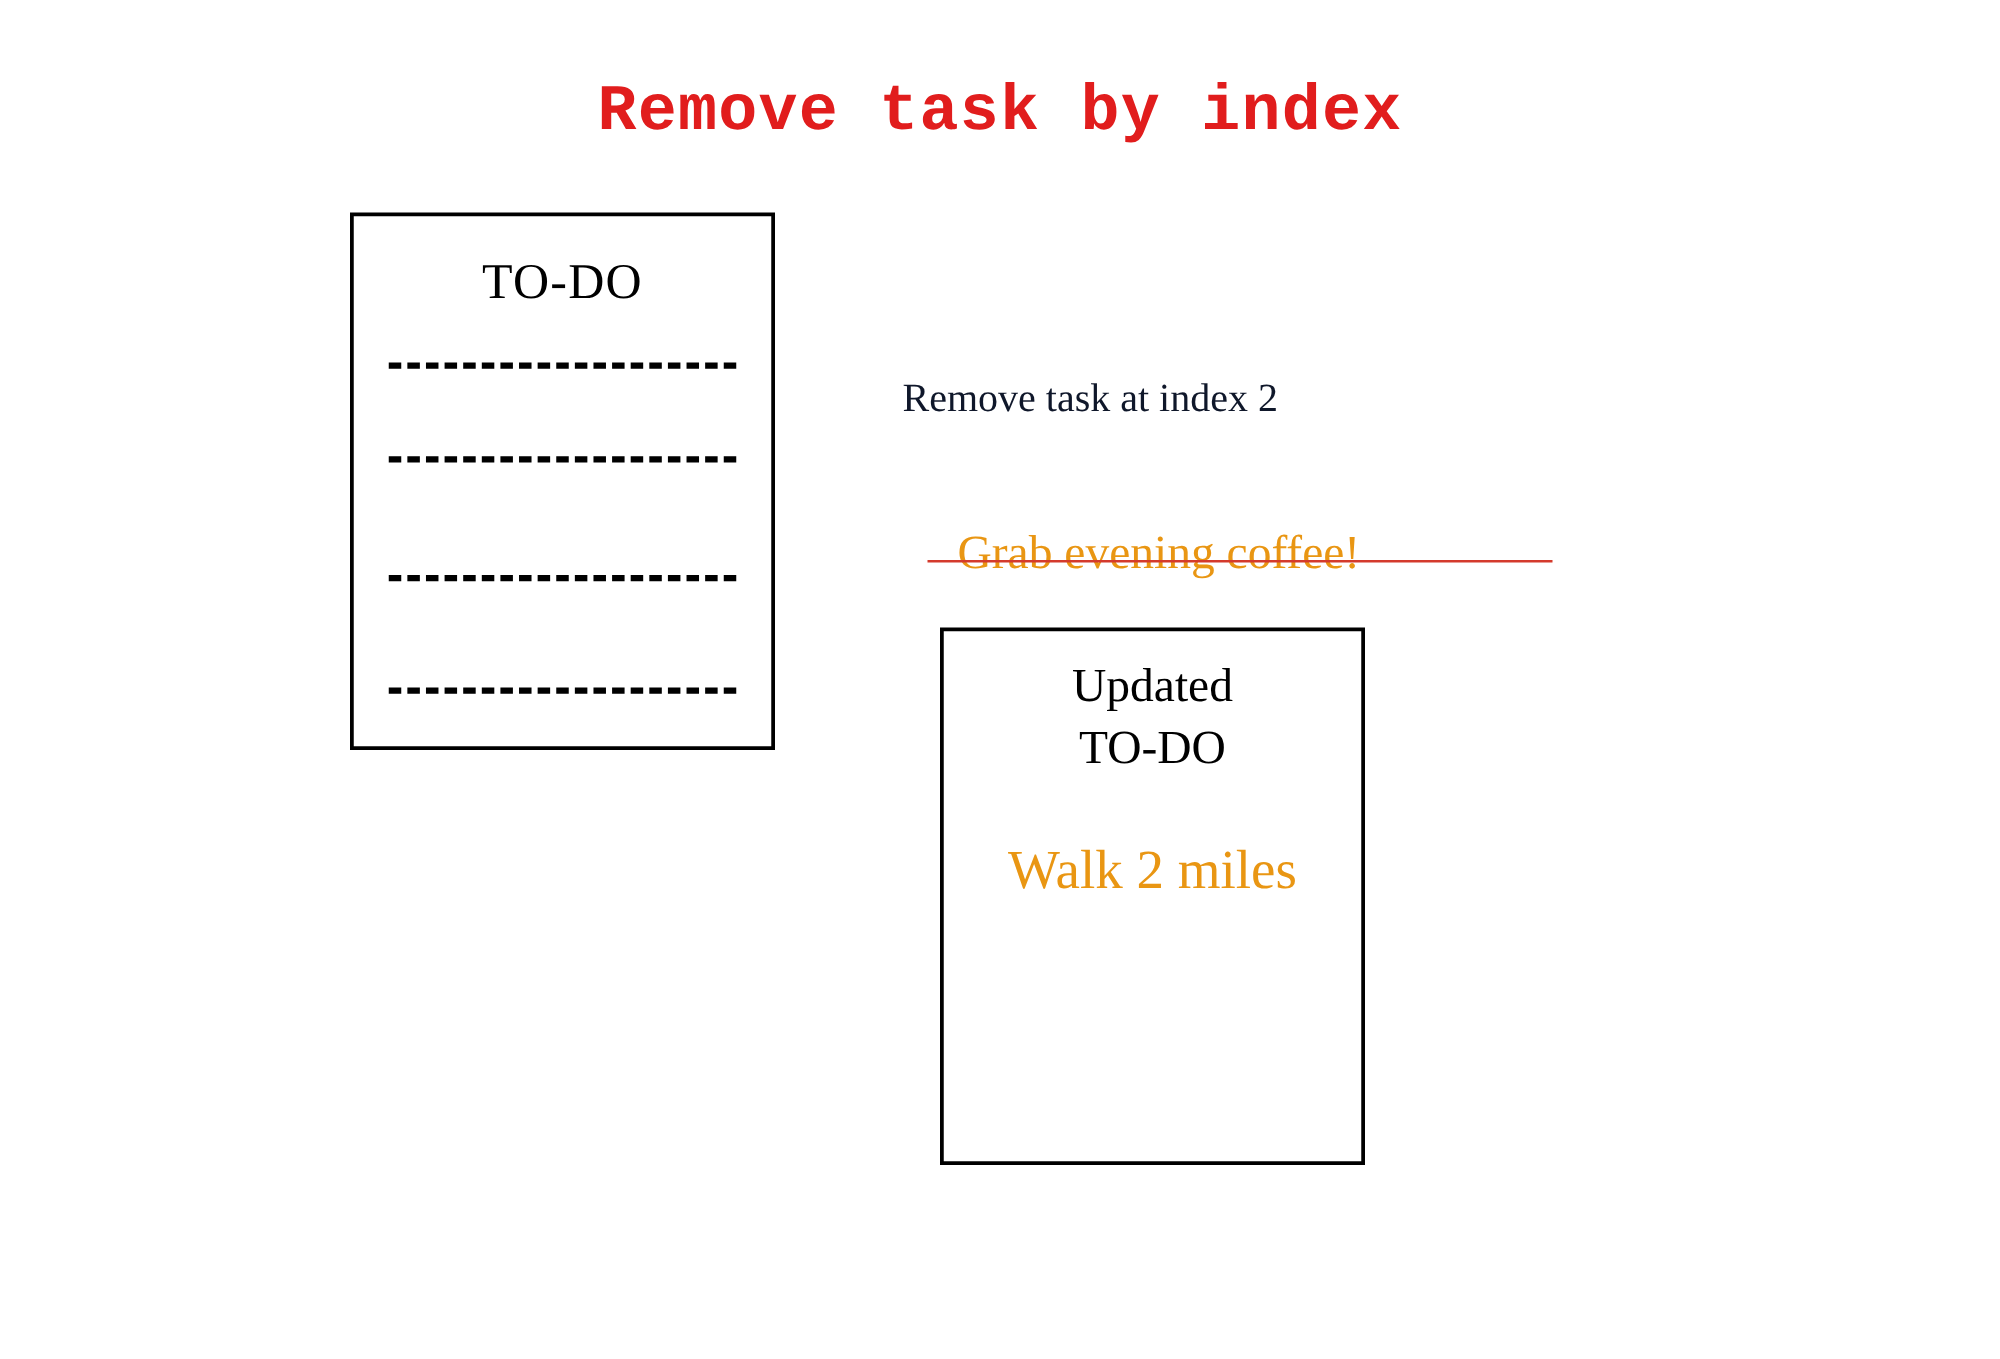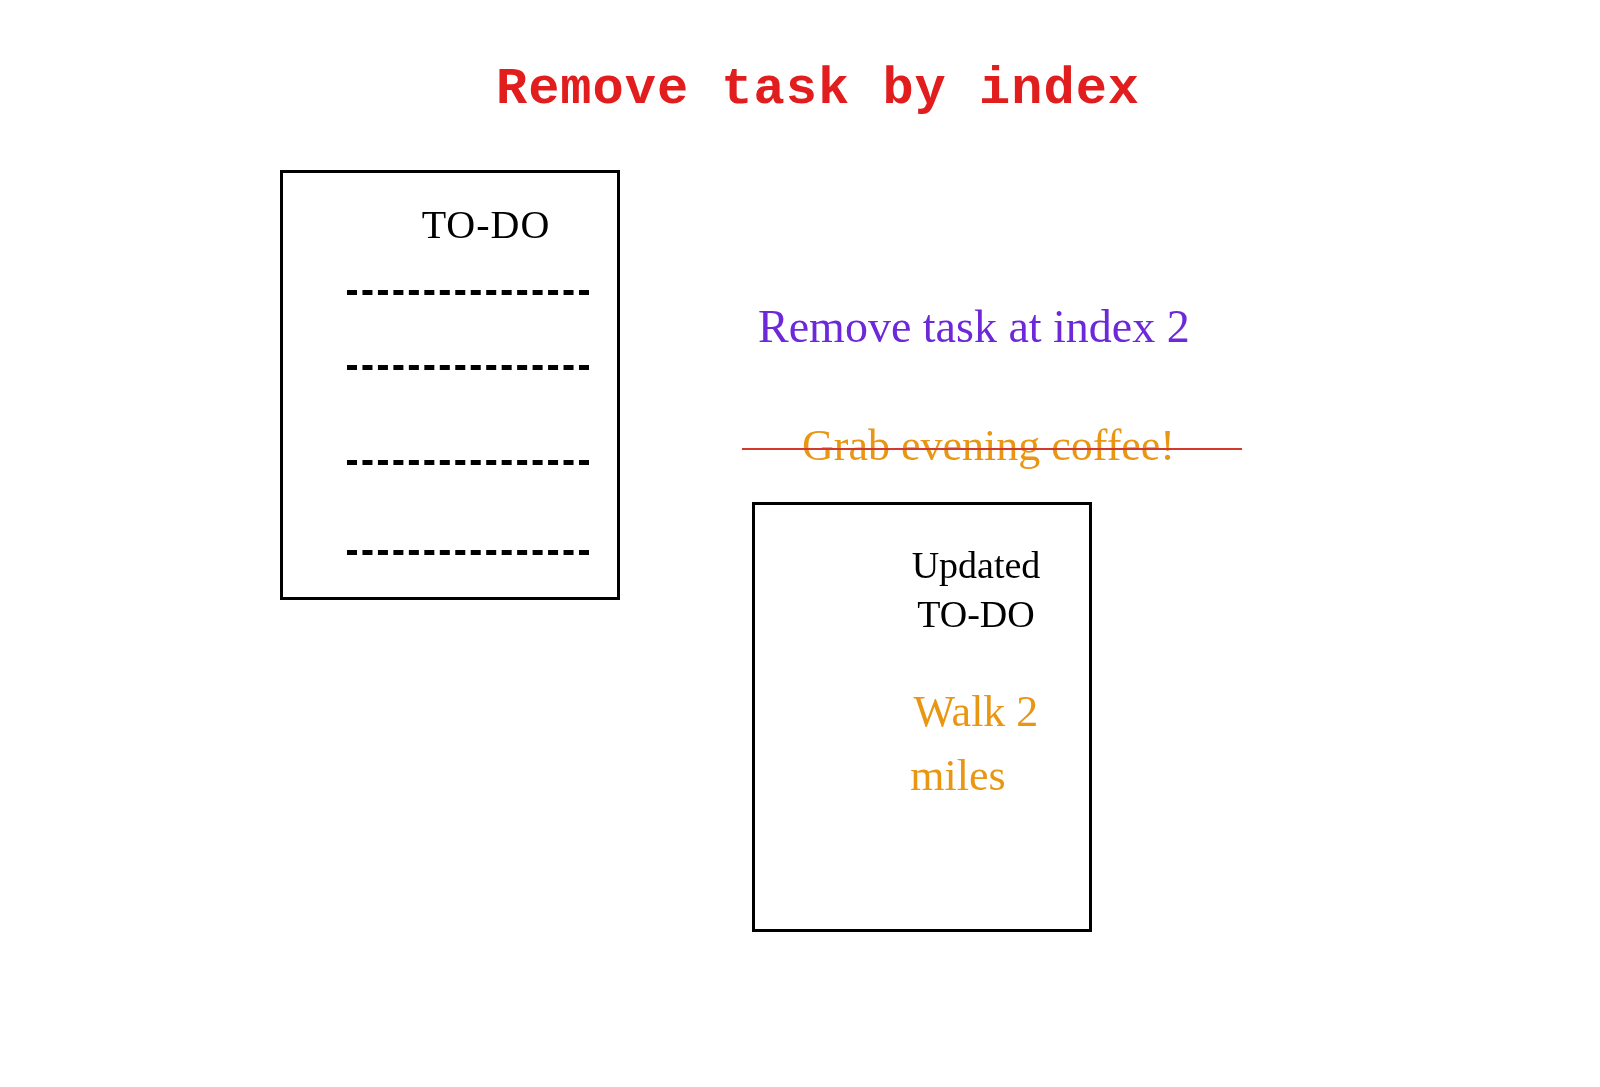--- a/index.html
+++ b/index.html
@@ -3,21 +3,21 @@
 <meta charset="utf-8">
 <style>
   html, body {
     margin: 0;
     padding: 0;
     background: #ffffff;
     width: 1600px;
     height: 1087px;
     overflow: hidden;
   }
-  * { box-sizing: border-box; padding-left: 36px; }
+  * { box-sizing: border-box; }
   .stage {
     position: relative;
     width: 1600px;
     height: 1087px;
   }
 
   .title {
     position: absolute;
     top: 60px;
     left: 0;
@@ -56,31 +56,31 @@
   .dash1 { margin-top: 42px; }
   .dash2 { margin-top: 70px; }
   .dash3 { margin-top: 90px; }
   .dash4 { margin-top: 85px; }
 
   .instruction {
     position: absolute;
     top: 300px;
     left: 722px;
     font-family: "Comic Sans MS", "Comic Sans", "Segoe Script", cursive;
-    font-size: 46px;
-    color: #6d28d9;
+    font-size: 32px;
+    color: #0f172a;
     font-weight: 400;
   }
 
   .struck {
     position: absolute;
     top: 420px;
     left: 766px;
     font-family: "Comic Sans MS", "Comic Sans", "Segoe Script", cursive;
-    font-size: 44px;
+    font-size: 38px;
     color: #E99613;
     font-weight: 500;
   }
   .strike-line {
     position: absolute;
     top: 448px;
     left: 742px;
     width: 500px;
     height: 0;
     border-top: 2.5px solid #D43A2C;
@@ -93,21 +93,21 @@
     width: 340px;
     height: 430px;
     border: 3.5px solid #000;
     background: #fff;
     text-align: center;
   }
   .updated-heading {
     font-family: "Comic Sans MS", "Comic Sans", "Segoe Script", cursive;
     font-size: 38px;
     color: #000;
-    margin-top: 36px;
+    margin-top: 20px;
     line-height: 1.3;
     font-weight: 400;
   }
   .updated-items {
     font-family: "Comic Sans MS", "Comic Sans", "Segoe Script", cursive;
     font-size: 44px;
     color: #E99613;
     margin-top: 40px;
     line-height: 1.45;
     font-weight: 500;

